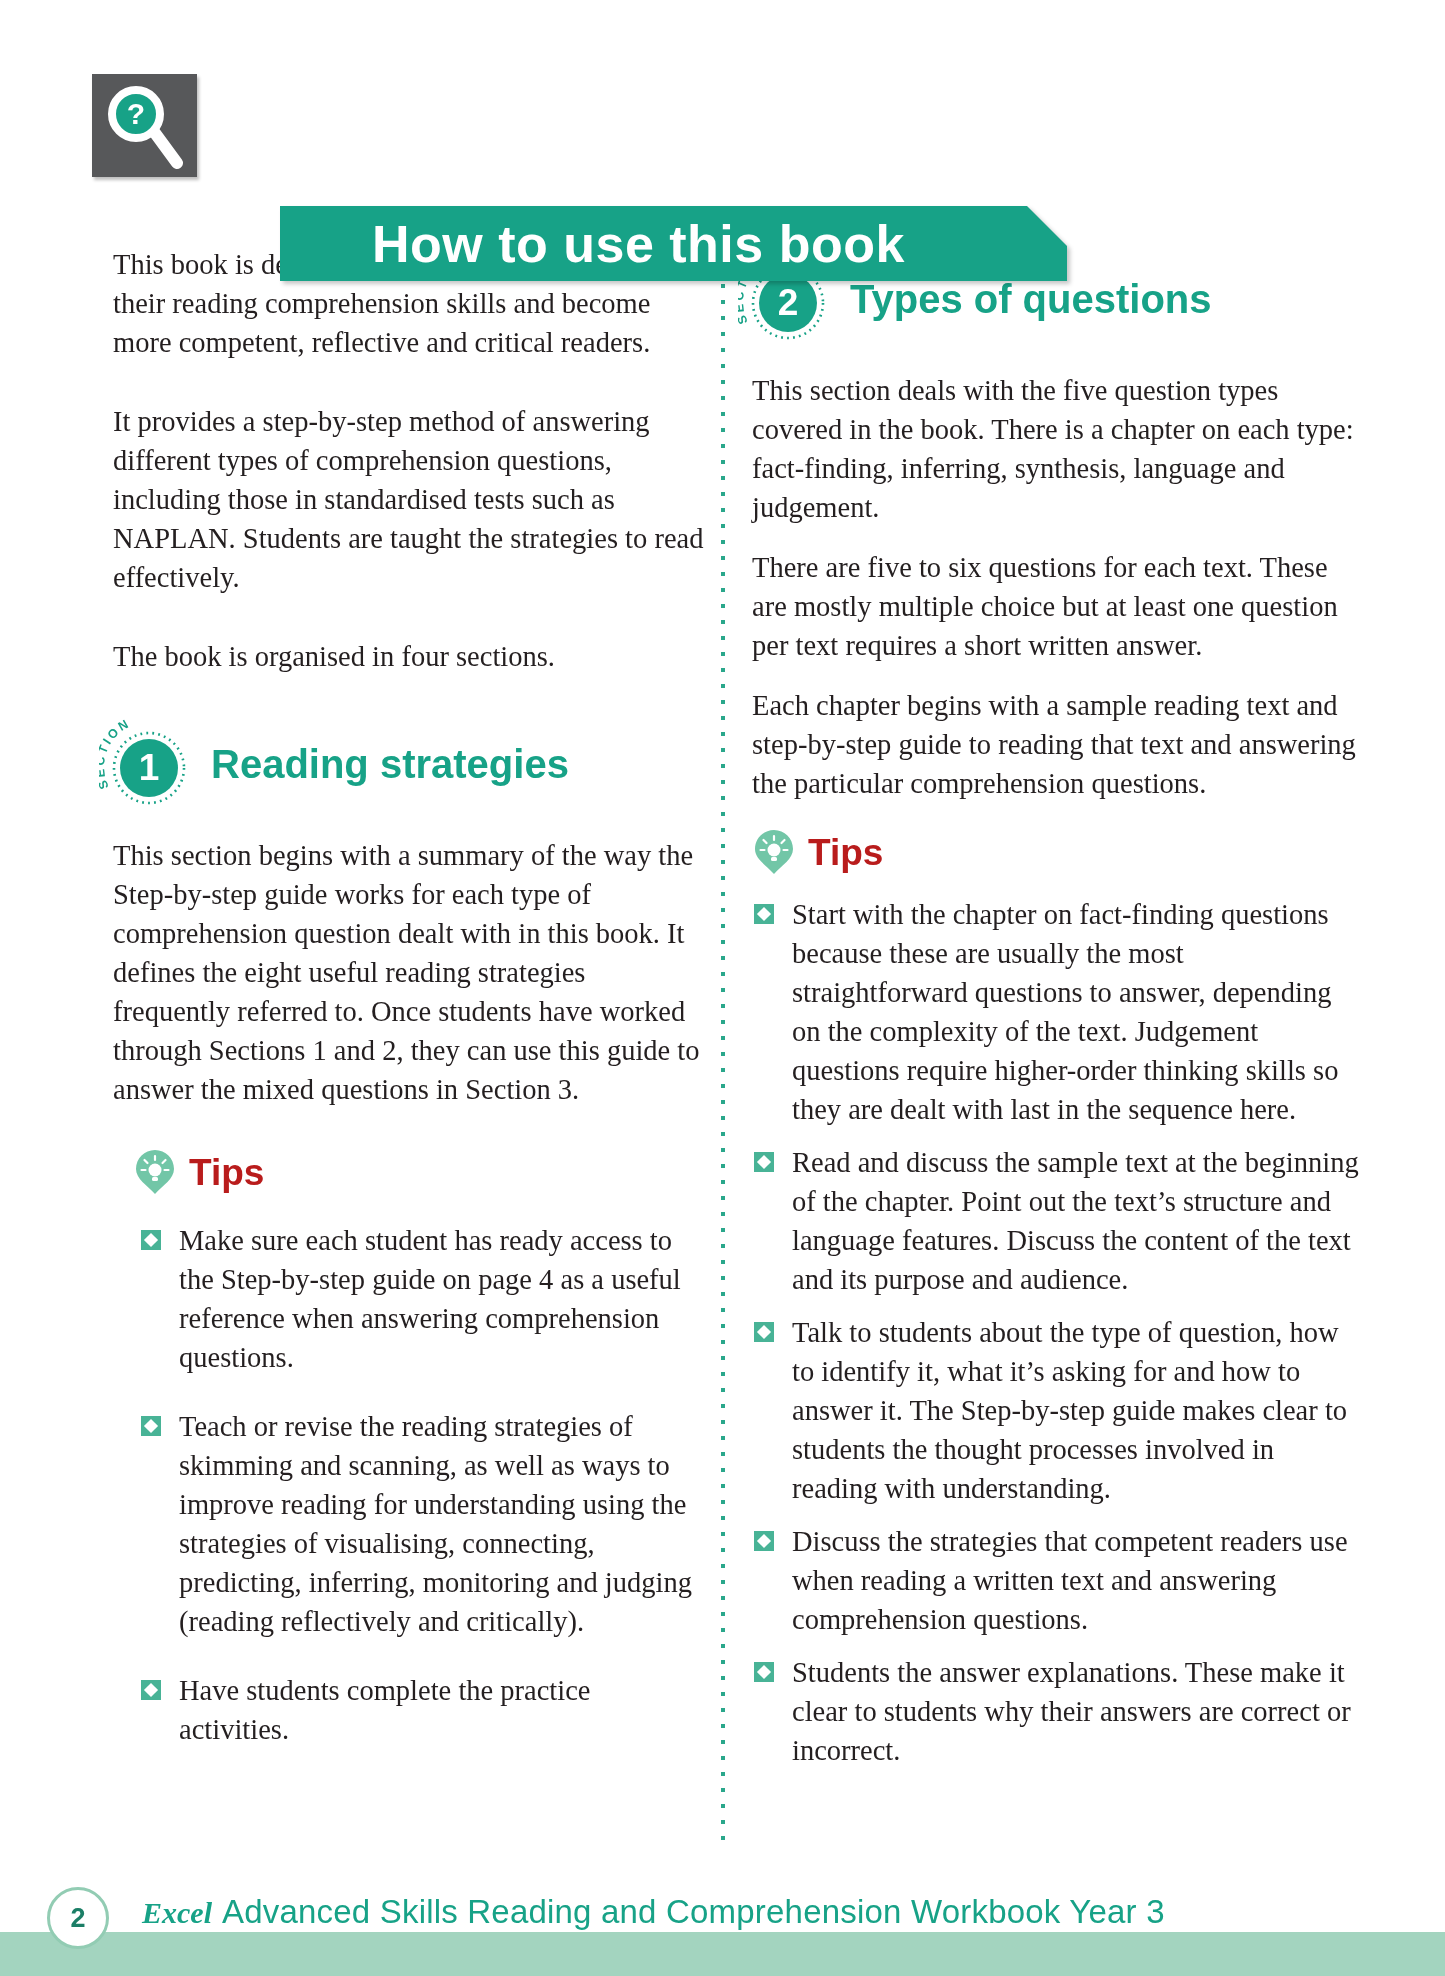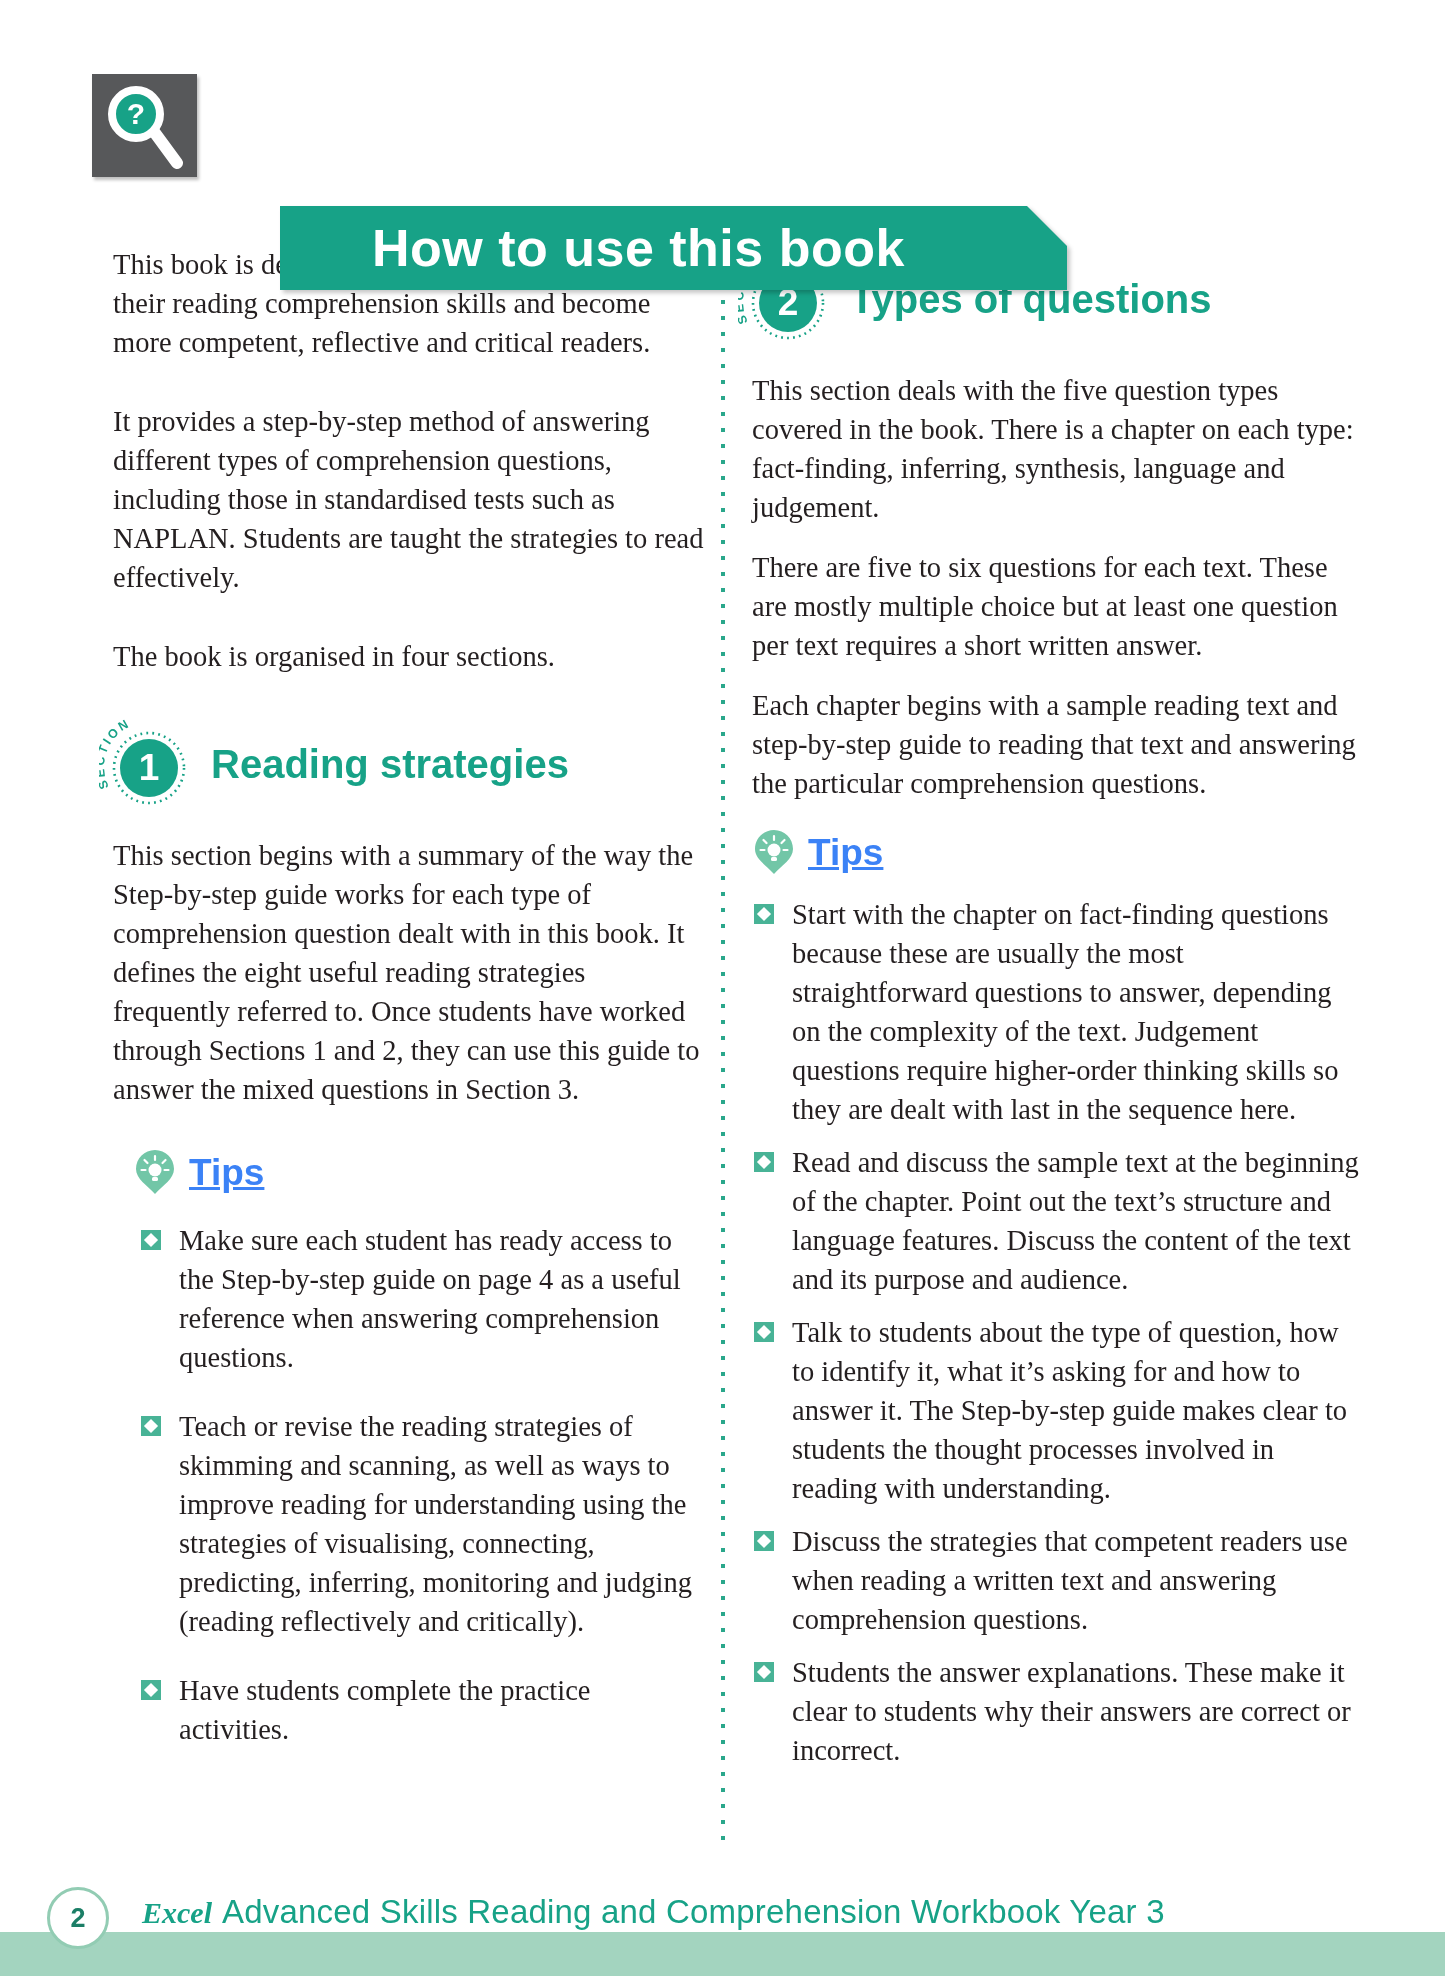--- a/index.html
+++ b/index.html
@@ -6,21 +6,21 @@
   .page{
     position:relative;
     width:1445px;height:1976px;
     background:#ffffff;
     font-family:"Liberation Serif", serif;
     color:#241f20;
     overflow:hidden;
   }
   
   .banner{
-    position:absolute;left:140px;top:103px;width:787px;height:84px;
+    position:absolute;left:140px;top:103px;width:787px;height:75px;
     background:#17a287;
     clip-path:polygon(0 0, calc(100% - 40px) 0, 100% 40px, 100% 100%, 0 100%);
     display:flex;align-items:center;
     z-index:1;
   }
   .banner-wrap{position:absolute;left:140px;top:103px;width:787px;height:95px;filter:drop-shadow(3px 3px 2px rgba(0,0,0,.22));z-index:1;}
   .banner-title{
     color:#ffffff;
     font-family:"Liberation Sans", sans-serif;
     font-weight:bold;font-size:52px;
@@ -52,21 +52,21 @@
     font-family:"Liberation Sans", sans-serif;font-weight:bold;
     font-size:40px;color:#17a287;margin:0 0 0 16px;white-space:nowrap;
   }
   
   .tips-head{display:flex;align-items:center;margin:34px 0 26px 0;}
   .col-right .tips-head{margin:26px 0 20px 0;}
   .tips-pin{width:40px;height:46px;flex:none;margin-left:22px;}
   .col-right .tips-pin{margin-left:2px;}
   .tips-title{
     font-family:"Liberation Sans", sans-serif;font-weight:bold;
-    font-size:37px;color:#3b82f6;margin:0 0 0 14px;text-decoration:underline;
+    font-size:37px;color:#b91c1c;margin:0 0 0 14px;
   }
   .tip{display:flex;align-items:flex-start;margin:0 0 30px 0;}
   .col-right .tip{margin-bottom:14px;}
   .tip-marker{
     width:20px;height:20px;background:#48b396;flex:none;
     margin:9px 0 0 28px;position:relative;
   }
   .col-right .tip-marker{margin-left:2px;}
   .tip-marker::after{
     content:"";position:absolute;left:5px;top:5px;right:5px;bottom:5px;

